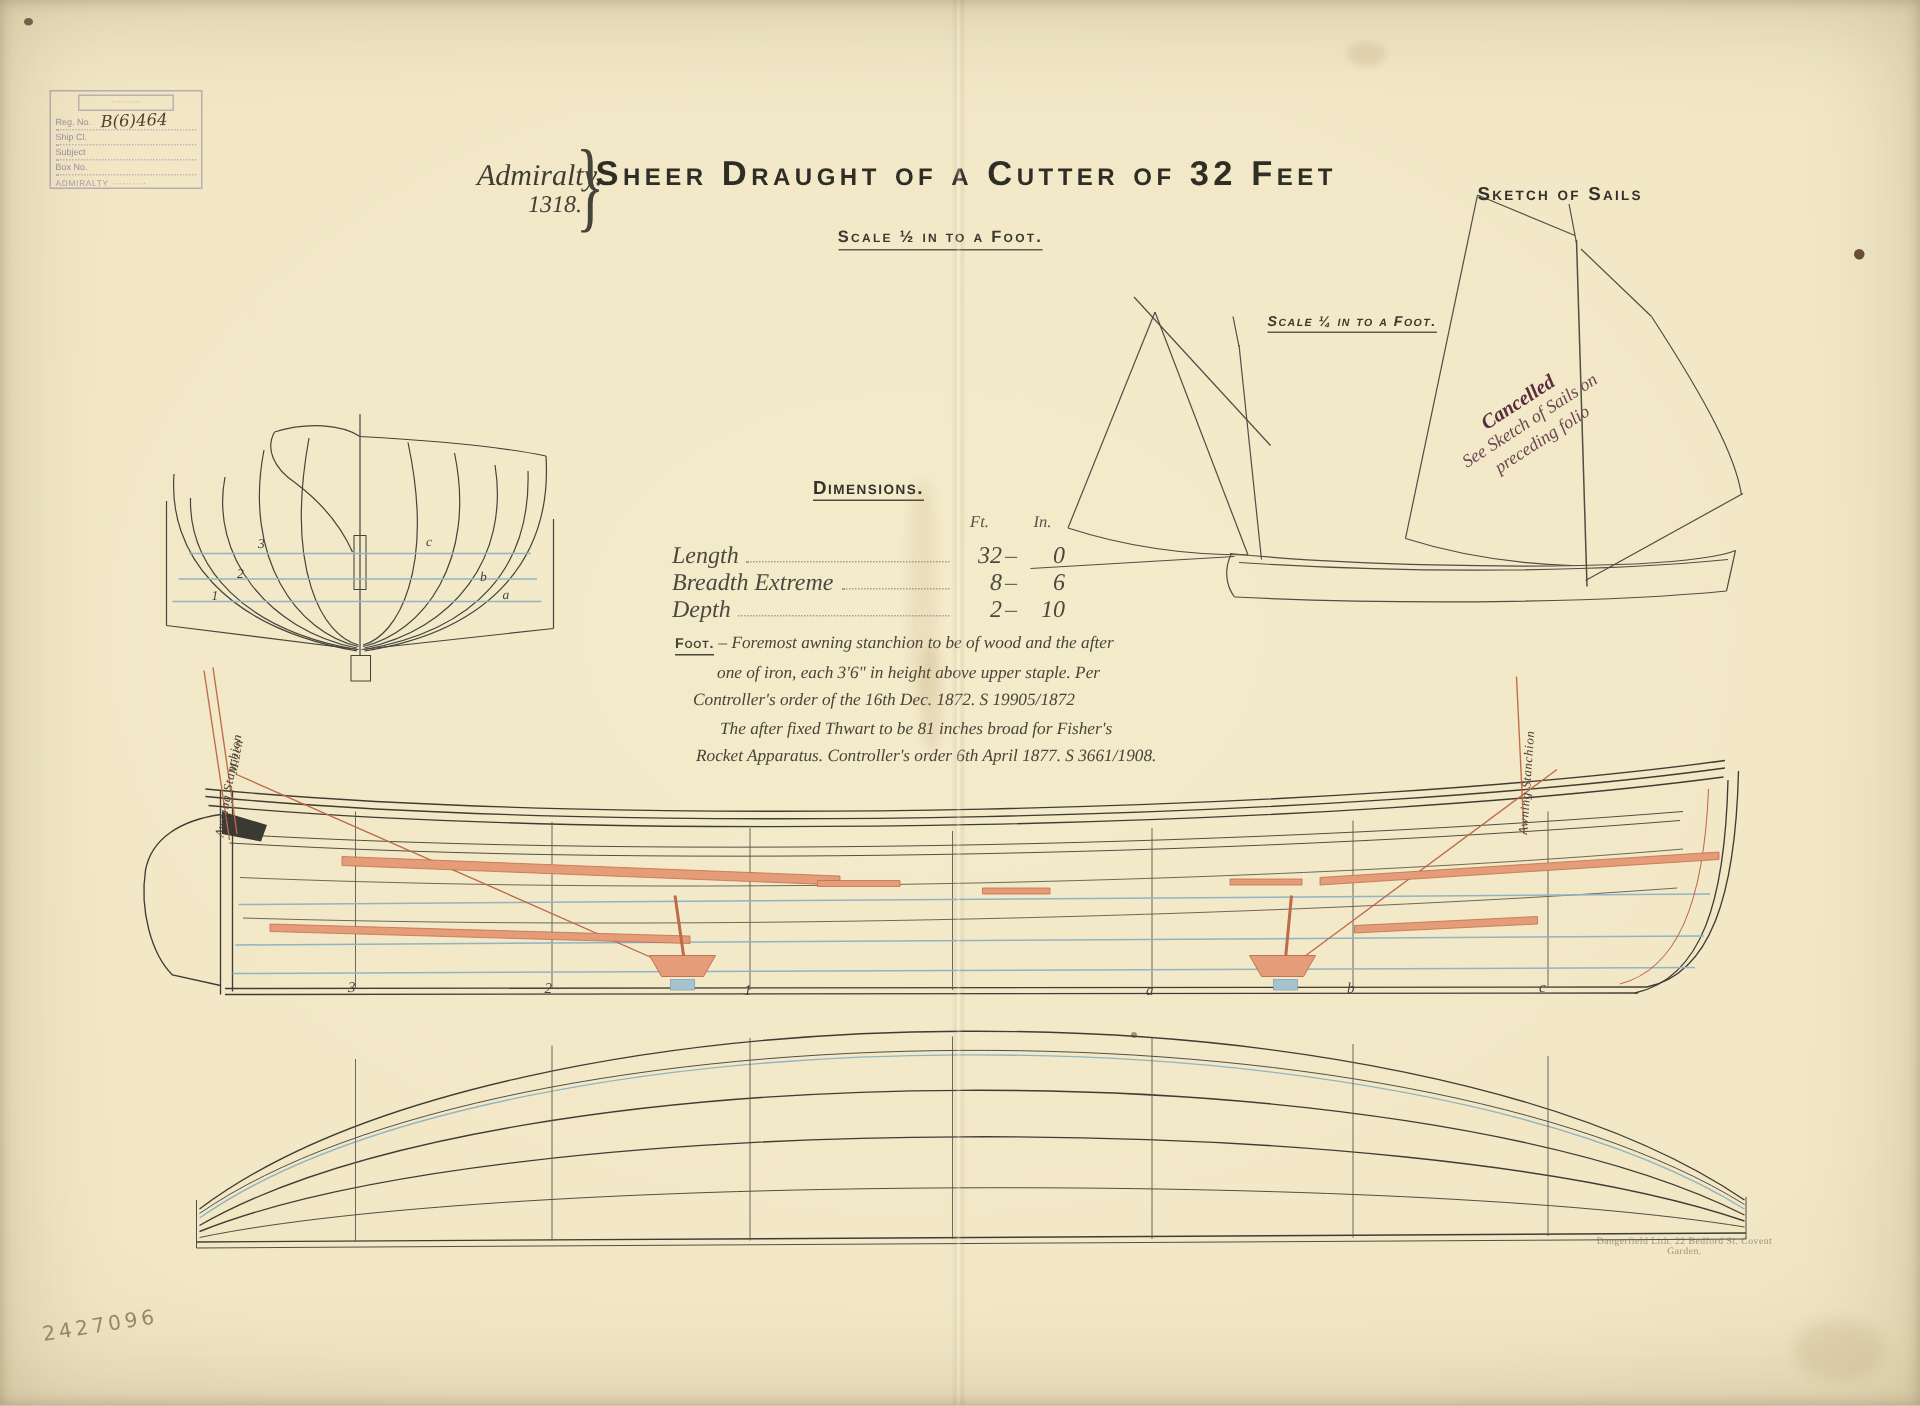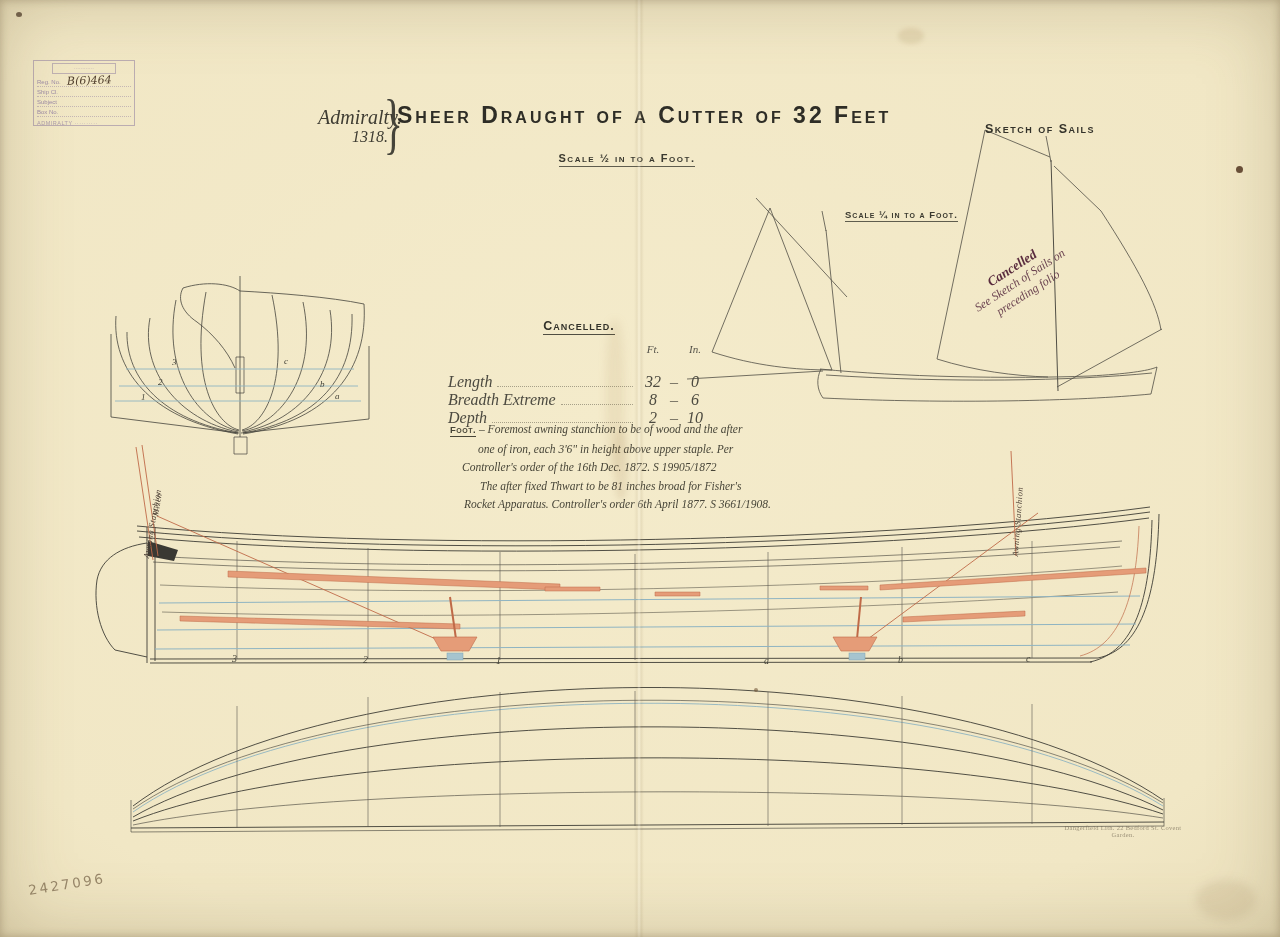--- a/index.html
+++ b/index.html
@@ -40,37 +40,37 @@
     font-variant:small-caps;font-size:11px;letter-spacing:1.5px;color:#3a392f;
     border-bottom:1px solid rgba(58,57,47,.8);padding-bottom:2px;}
 
   
   .sails-label{position:absolute;left:985px;top:122px;width:170px;text-align:left;
     font-family:"Liberation Sans",sans-serif;font-weight:600;font-variant:small-caps;
     font-size:12.5px;letter-spacing:1.5px;color:#33322a;white-space:nowrap;}
   .sails-scale{position:absolute;left:845px;top:204px;}
   .sails-scale span{display:inline-block;font-family:"Liberation Sans",sans-serif;font-weight:600;
     font-variant:small-caps;font-size:9.5px;letter-spacing:1px;color:#3a392f;
-    border-bottom:1px solid rgba(58,57,47,.8);padding-bottom:1px;}
+    border-bottom:1px solid rgba(58,57,47,.8);padding-bottom:1px;font-style:italic;}
   .cancel-note{position:absolute;left:945px;top:258px;width:150px;transform:rotate(-33deg);
     text-align:center;font-style:italic;color:#6d4652;font-size:12px;line-height:15px;}
   .cancel-note .l0{font-size:13.5px;color:#5a2c3e;font-weight:bold;}
 
   
   .dims{position:absolute;left:448px;top:316px;width:262px;}
   .dims .heading{text-align:center;margin-bottom:8px;}
   .dims .heading span{display:inline-block;font-family:"Liberation Sans",sans-serif;font-weight:bold;
     font-variant:small-caps;font-size:12.5px;letter-spacing:1px;color:#33322a;
     border-bottom:1px solid rgba(51,50,42,.85);padding-bottom:1px;}
   .dims .drow{display:flex;align-items:baseline;font-style:italic;font-size:16px;color:#4c4a40;height:18px;}
   .dims .drow .lbl{white-space:nowrap;}
   .dims .drow .leader{flex:1;border-bottom:1px dotted rgba(90,85,70,.5);margin:0 5px 3px 5px;height:1px;}
-  .dims .drow .vft,.dims .drow .vin{width:30px;text-align:center;}
+  .dims .drow .vft,.dims .drow .vin{width:30px;text-align:right;}
   .dims .drow .vsep{width:12px;text-align:center;color:#6b685a;}
-  .dims .hrow{display:flex;font-style:italic;font-size:11px;color:#55534a;height:16px;margin-bottom:14px;}
+  .dims .hrow{display:flex;font-style:italic;font-size:11px;color:#55534a;height:16px;margin-bottom:4px;}
   .dims .hrow .lbl{flex:1;}
   .dims .hrow .vft,.dims .hrow .vin{width:30px;text-align:center;}
   .dims .hrow .vsep{width:12px;}
 
   
   .note{position:absolute;left:450px;top:420px;width:335px;font-style:italic;
     font-size:11.5px;line-height:18.5px;color:#474538;}
   .note .nl{display:block;white-space:nowrap;}
   .note .nl.i1{margin-left:28px;} .note .nl.i2{margin-left:12px;}
   .note .nl.i3{margin-left:30px;} .note .nl.i4{margin-left:14px;}
@@ -254,21 +254,21 @@
 
   <div class="sails-label">Sketch of Sails</div>
   <div class="sails-scale"><span>Scale ¼ in to a Foot.</span></div>
   <div class="cancel-note">
     <span class="l0" style="display:block">Cancelled</span>
     <span style="display:block">See Sketch of Sails on</span>
     <span style="display:block">preceding folio</span>
   </div>
 
   <div class="dims">
-    <div class="heading"><span>Cancelled.</span></div>
+    <div class="heading"><span>Dimensions.</span></div>
     <div class="hrow">
       <span class="lbl"></span>
       <span class="vft">Ft.</span>
       <span class="vsep"></span>
       <span class="vin">In.</span>
     </div>
     <div class="drow">
       <span class="lbl">Length</span>
         <span class="leader"></span>
       <span class="vft">32</span>

